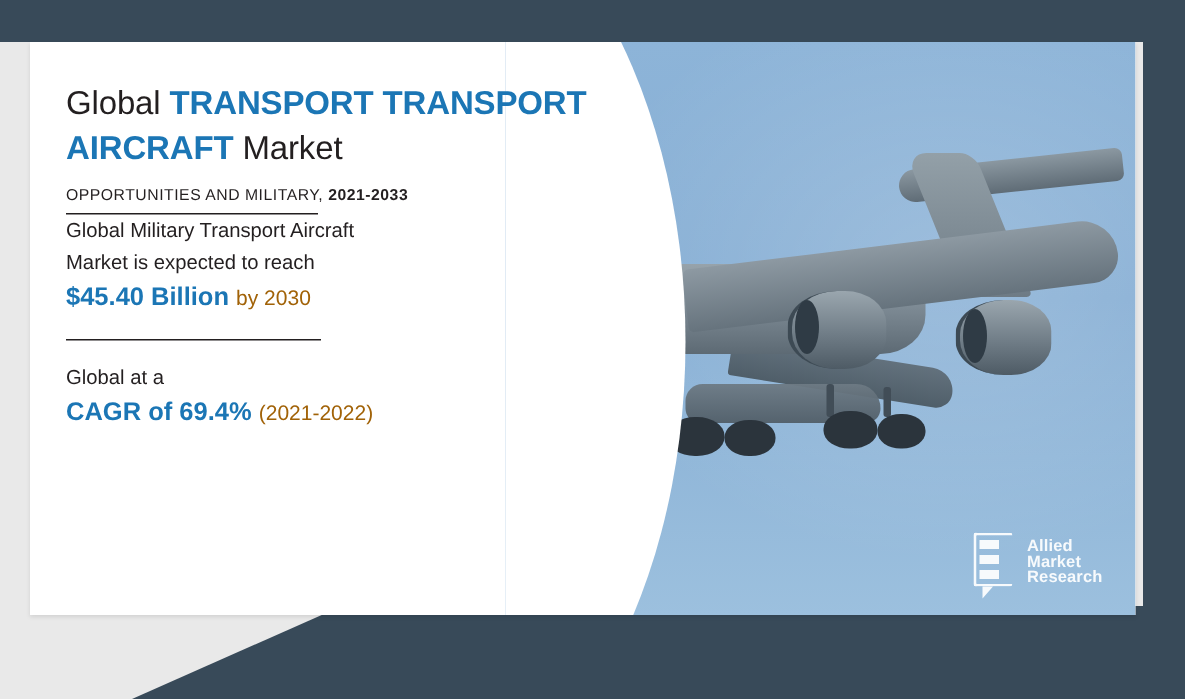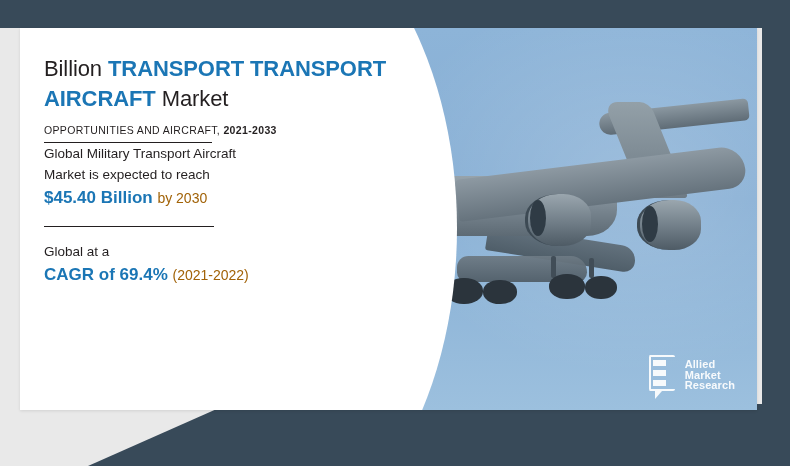--- a/index.html
+++ b/index.html
@@ -271,28 +271,28 @@
           <span>Allied</span>
           <span>Market</span>
           <span>Research</span>
         </div>
       </div>
     </div>
 
     <div class="content">
 
       <h1 class="title">
-        <span>Billion</span>
+        <span>Global</span>
         <span class="hl">TRANSPORT TRANSPORT</span><br>
         <span class="hl">AIRCRAFT</span>
         <span>Market</span>
       </h1>
 
       <div class="subtitle">
-        <span>OPPORTUNITIES AND AIRCRAFT,</span>
+        <span>OPPORTUNITIES AND MILITARY,</span>
         <span class="em">2021-2033</span>
       </div>
       <div class="rule-short"></div>
 
       <div class="stats">
 
         <div>
           <div class="stat-line">Global Military Transport Aircraft</div>
           <div class="stat-line">Market is expected to reach</div>
           <div class="stat-big">

